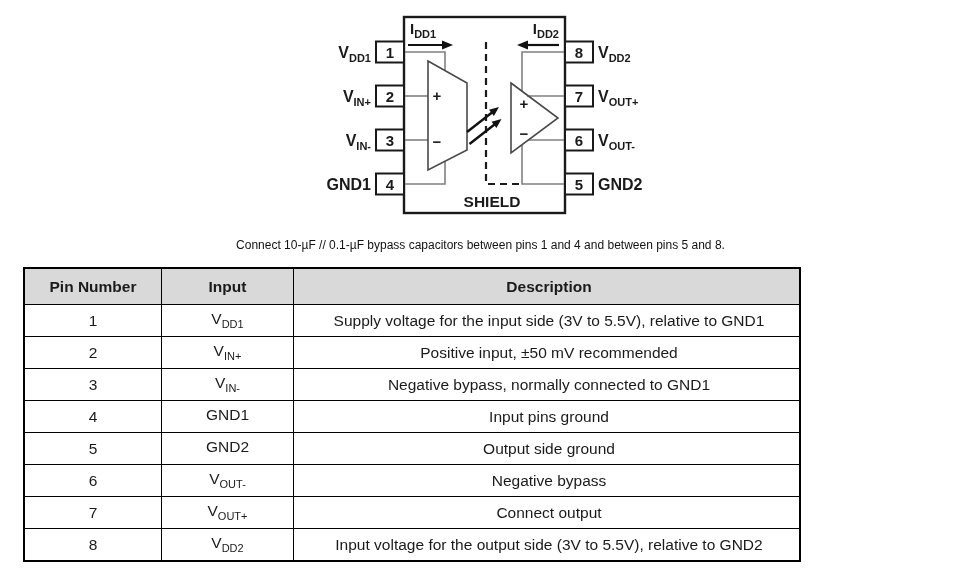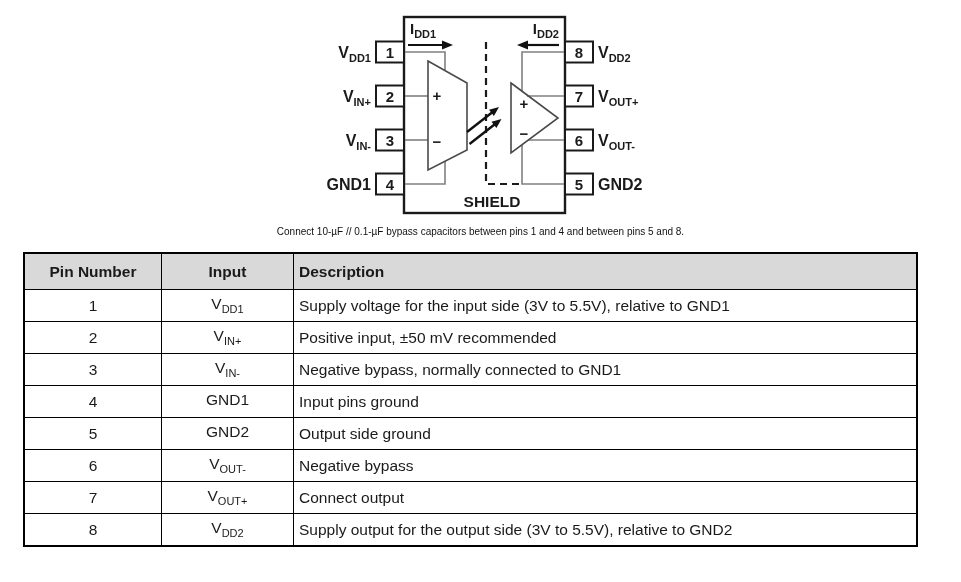--- a/index.html
+++ b/index.html
@@ -17,48 +17,48 @@
   svg text { font-family: "Liberation Sans", sans-serif; fill: #1a1a1a; }
   .pin-label { font-size: 16px; font-weight: bold; }
   .pin-sub { font-size: 11px; font-weight: bold; }
   .pin-num { font-size: 15px; font-weight: bold; }
   .idd-label { font-size: 15px; font-weight: bold; }
   .idd-sub { font-size: 11px; font-weight: bold; }
   .sign { font-size: 15px; font-weight: bold; }
   .shield { font-size: 15.5px; font-weight: bold; }
 
   .caption {
-    margin-top: 0;
+    margin-top: 12px;
     text-align: center;
-    font-size: 10px;
+    font-size: 12px;
     color: #111;
   }
 
   table.pin-table {
     border-collapse: collapse;
     margin: 15px 0 0 23px;
-    width: 895px;
+    width: 778px;
     table-layout: fixed;
     border: 2px solid #000;
     font-size: 15.5px;
     padding-left: 32px;
   }
   table.pin-table th, table.pin-table td {
     border: 1.5px solid #000;
     padding: 0;
   }
   table.pin-table th {
     background: #d9d9d9;
     height: 35px;
     font-weight: bold;
     text-align: center;
   }
   table.pin-table td { height: 31px; text-align: center; }
   table.pin-table th.desc, table.pin-table td.desc {
-    text-align: left;
+    text-align: center;
     padding-left: 5px;
   }
   .col-pin { width: 136px; }
   .col-sym { width: 131px; }
   sub.symsub { font-size: 11px; font-weight: inherit; }
 </style>
 </head>
 <body>
 
 <div class="page">
@@ -197,18 +197,18 @@
         <td class="desc">Negative bypass</td>
       </tr>
       <tr>
         <td>7</td>
         <td><span>V</span><sub class="symsub">OUT+</sub></td>
         <td class="desc">Connect output</td>
       </tr>
       <tr>
         <td>8</td>
         <td><span>V</span><sub class="symsub">DD2</sub></td>
-        <td class="desc">Supply output for the output side (3V to 5.5V), relative to GND2</td>
+        <td class="desc">Input voltage for the output side (3V to 5.5V), relative to GND2</td>
       </tr>
     </tbody>
   </table>
 
 </div>
 
 </body></html>

